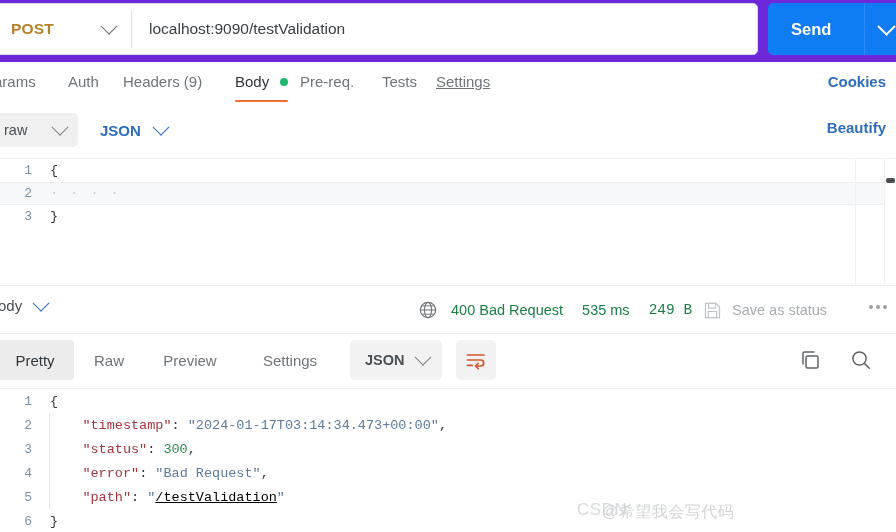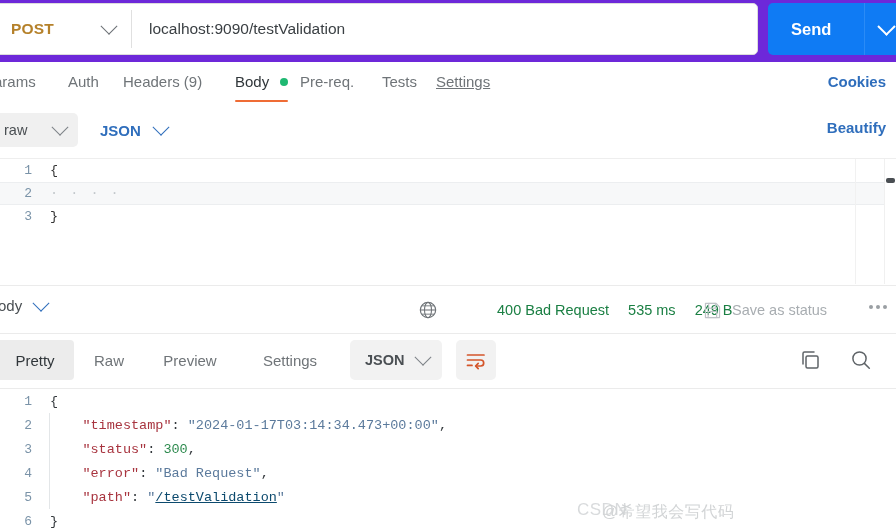--- a/index.html
+++ b/index.html
@@ -334,21 +334,20 @@
     top: 0;
     height: 48px;
     display: flex;
     align-items: center;
     gap: 13px;
   }
   .globe-icon { width: 20px; height: 20px; }
   .status-text {
     color: #1a7f43;
     font-size: 14.5px;
-    margin-left: 46px;
   }
   .save-example {
     position: absolute;
     left: 703px;
     top: 0;
     height: 48px;
     display: flex;
     align-items: center;
     gap: 10px;
     cursor: pointer;
@@ -464,21 +463,21 @@
     left: 49px;
     top: 24px;
     width: 1px;
     height: 96px;
     background: #e3e6e8;
   }
   .jkey   { color: #a8343f; }
   .jstr   { color: #5b7a9c; }
   .jnum   { color: #2d8a4e; }
   .jpunct { color: #33383c; }
-  .jlink  { color: #0c4a6e; text-decoration: underline; cursor: pointer; }
+  .jlink  { color: #000000; text-decoration: underline; cursor: pointer; }
 
   
   .watermark {
     position: absolute;
     left: 577px;
     top: 500px;
     font-size: 17px;
     color: #b9bdc0;
     opacity: 0.55;
     letter-spacing: 0.5px;
@@ -590,21 +589,21 @@
     <div class="status-group">
       <svg class="globe-icon" viewBox="0 0 24 24">
         <circle cx="12" cy="12" r="9.2" fill="none" stroke="#6f7478" stroke-width="1.4"></circle>
         <ellipse cx="12" cy="12" rx="4.2" ry="9.2" fill="none" stroke="#6f7478" stroke-width="1.3"></ellipse>
         <line x1="2.9" y1="12" x2="21.1" y2="12" stroke="#6f7478" stroke-width="1.3"></line>
         <line x1="4.3" y1="7" x2="19.7" y2="7" stroke="#6f7478" stroke-width="1.1"></line>
         <line x1="4.3" y1="17" x2="19.7" y2="17" stroke="#6f7478" stroke-width="1.1"></line>
       </svg>
       <span class="status-text">400 Bad Request</span>
       <span class="status-text" style="margin-left:6px;">535 ms</span>
-      <span class="status-text" style="margin-left:6px;">249 B</span>
+      <span class="status-text" style="margin-left:6px;font-family:Liberation Mono, monospace;">249 B</span>
     </div>
 
     <div class="save-example">
       <svg width="19" height="19" viewBox="0 0 20 20">
         <path d="M2.6 2.6h11.2l3.6 3.6v11.2H2.6z" fill="none" stroke="#bfc3c7" stroke-width="1.3" stroke-linejoin="round"></path>
         <rect x="6" y="2.6" width="7" height="5" fill="none" stroke="#bfc3c7" stroke-width="1.2"></rect>
         <rect x="5.4" y="11" width="9" height="6.4" fill="none" stroke="#bfc3c7" stroke-width="1.2"></rect>
       </svg>
       <span class="lbl">Save as status</span>
     </div>

